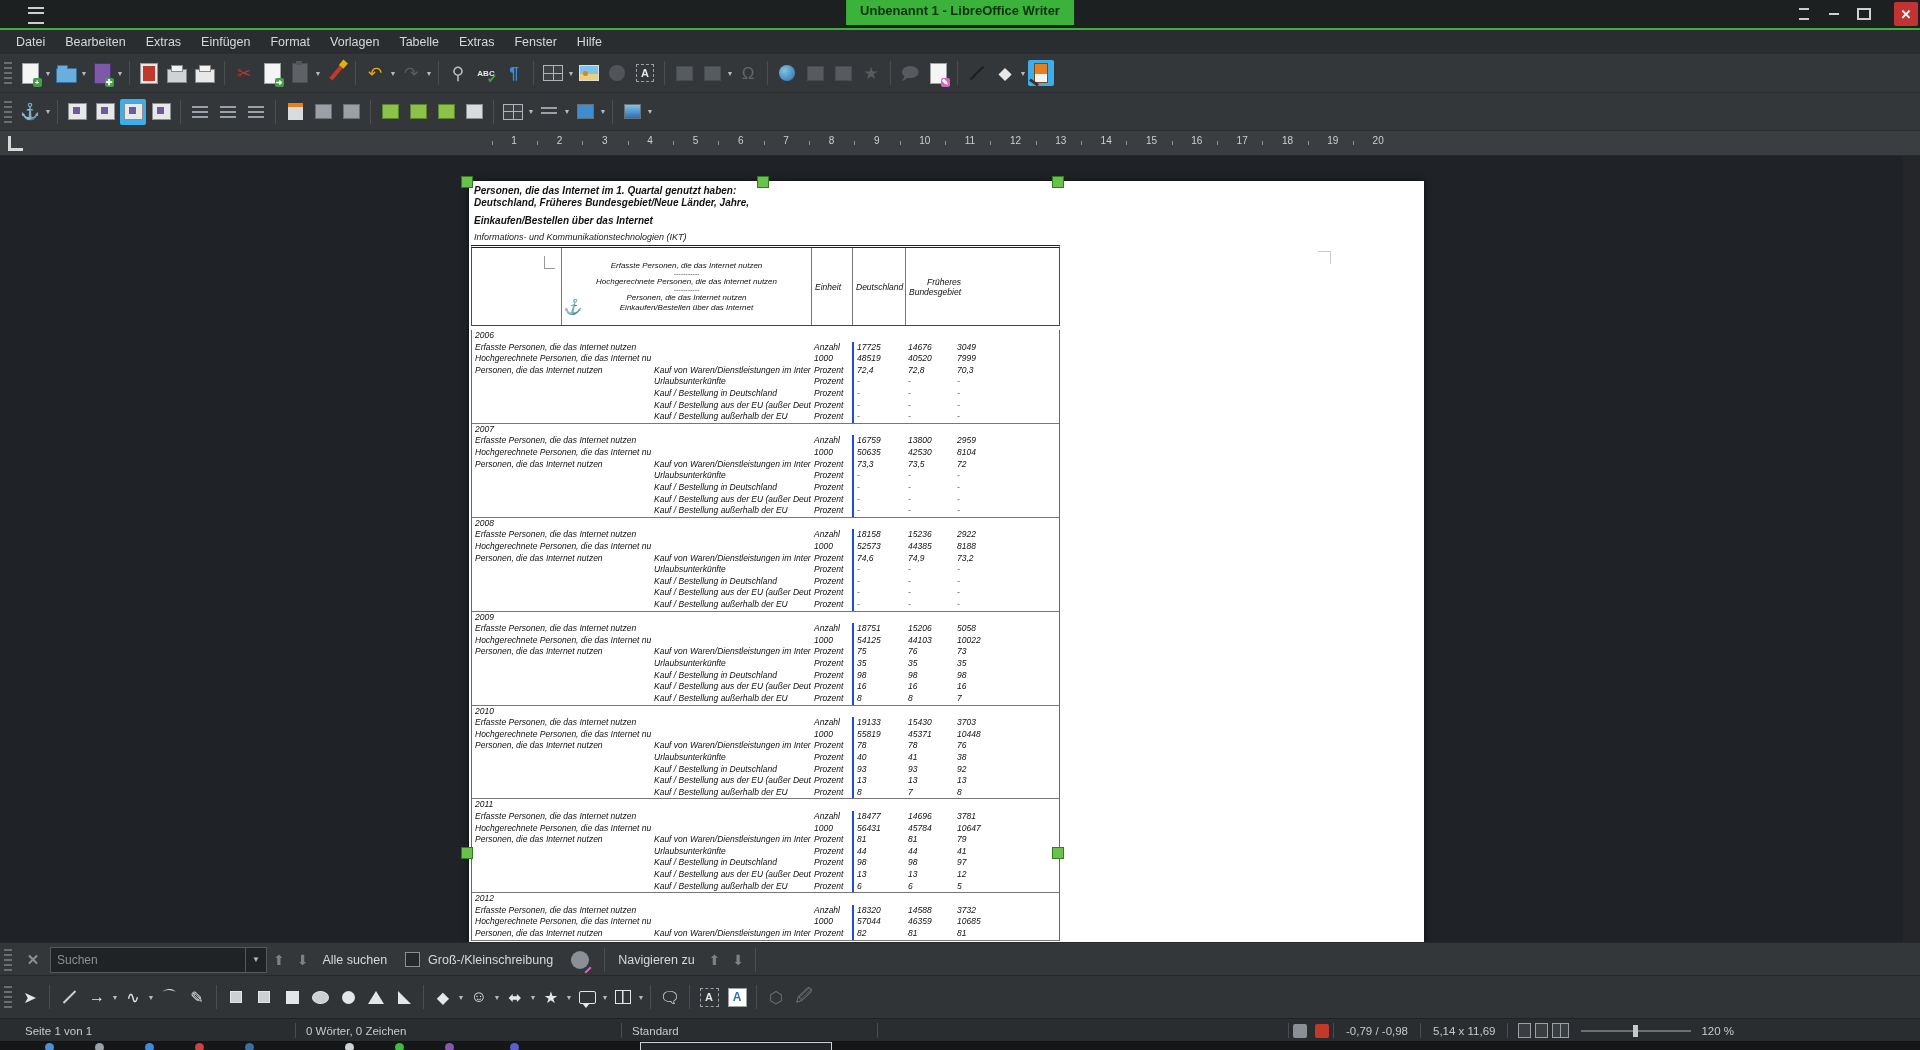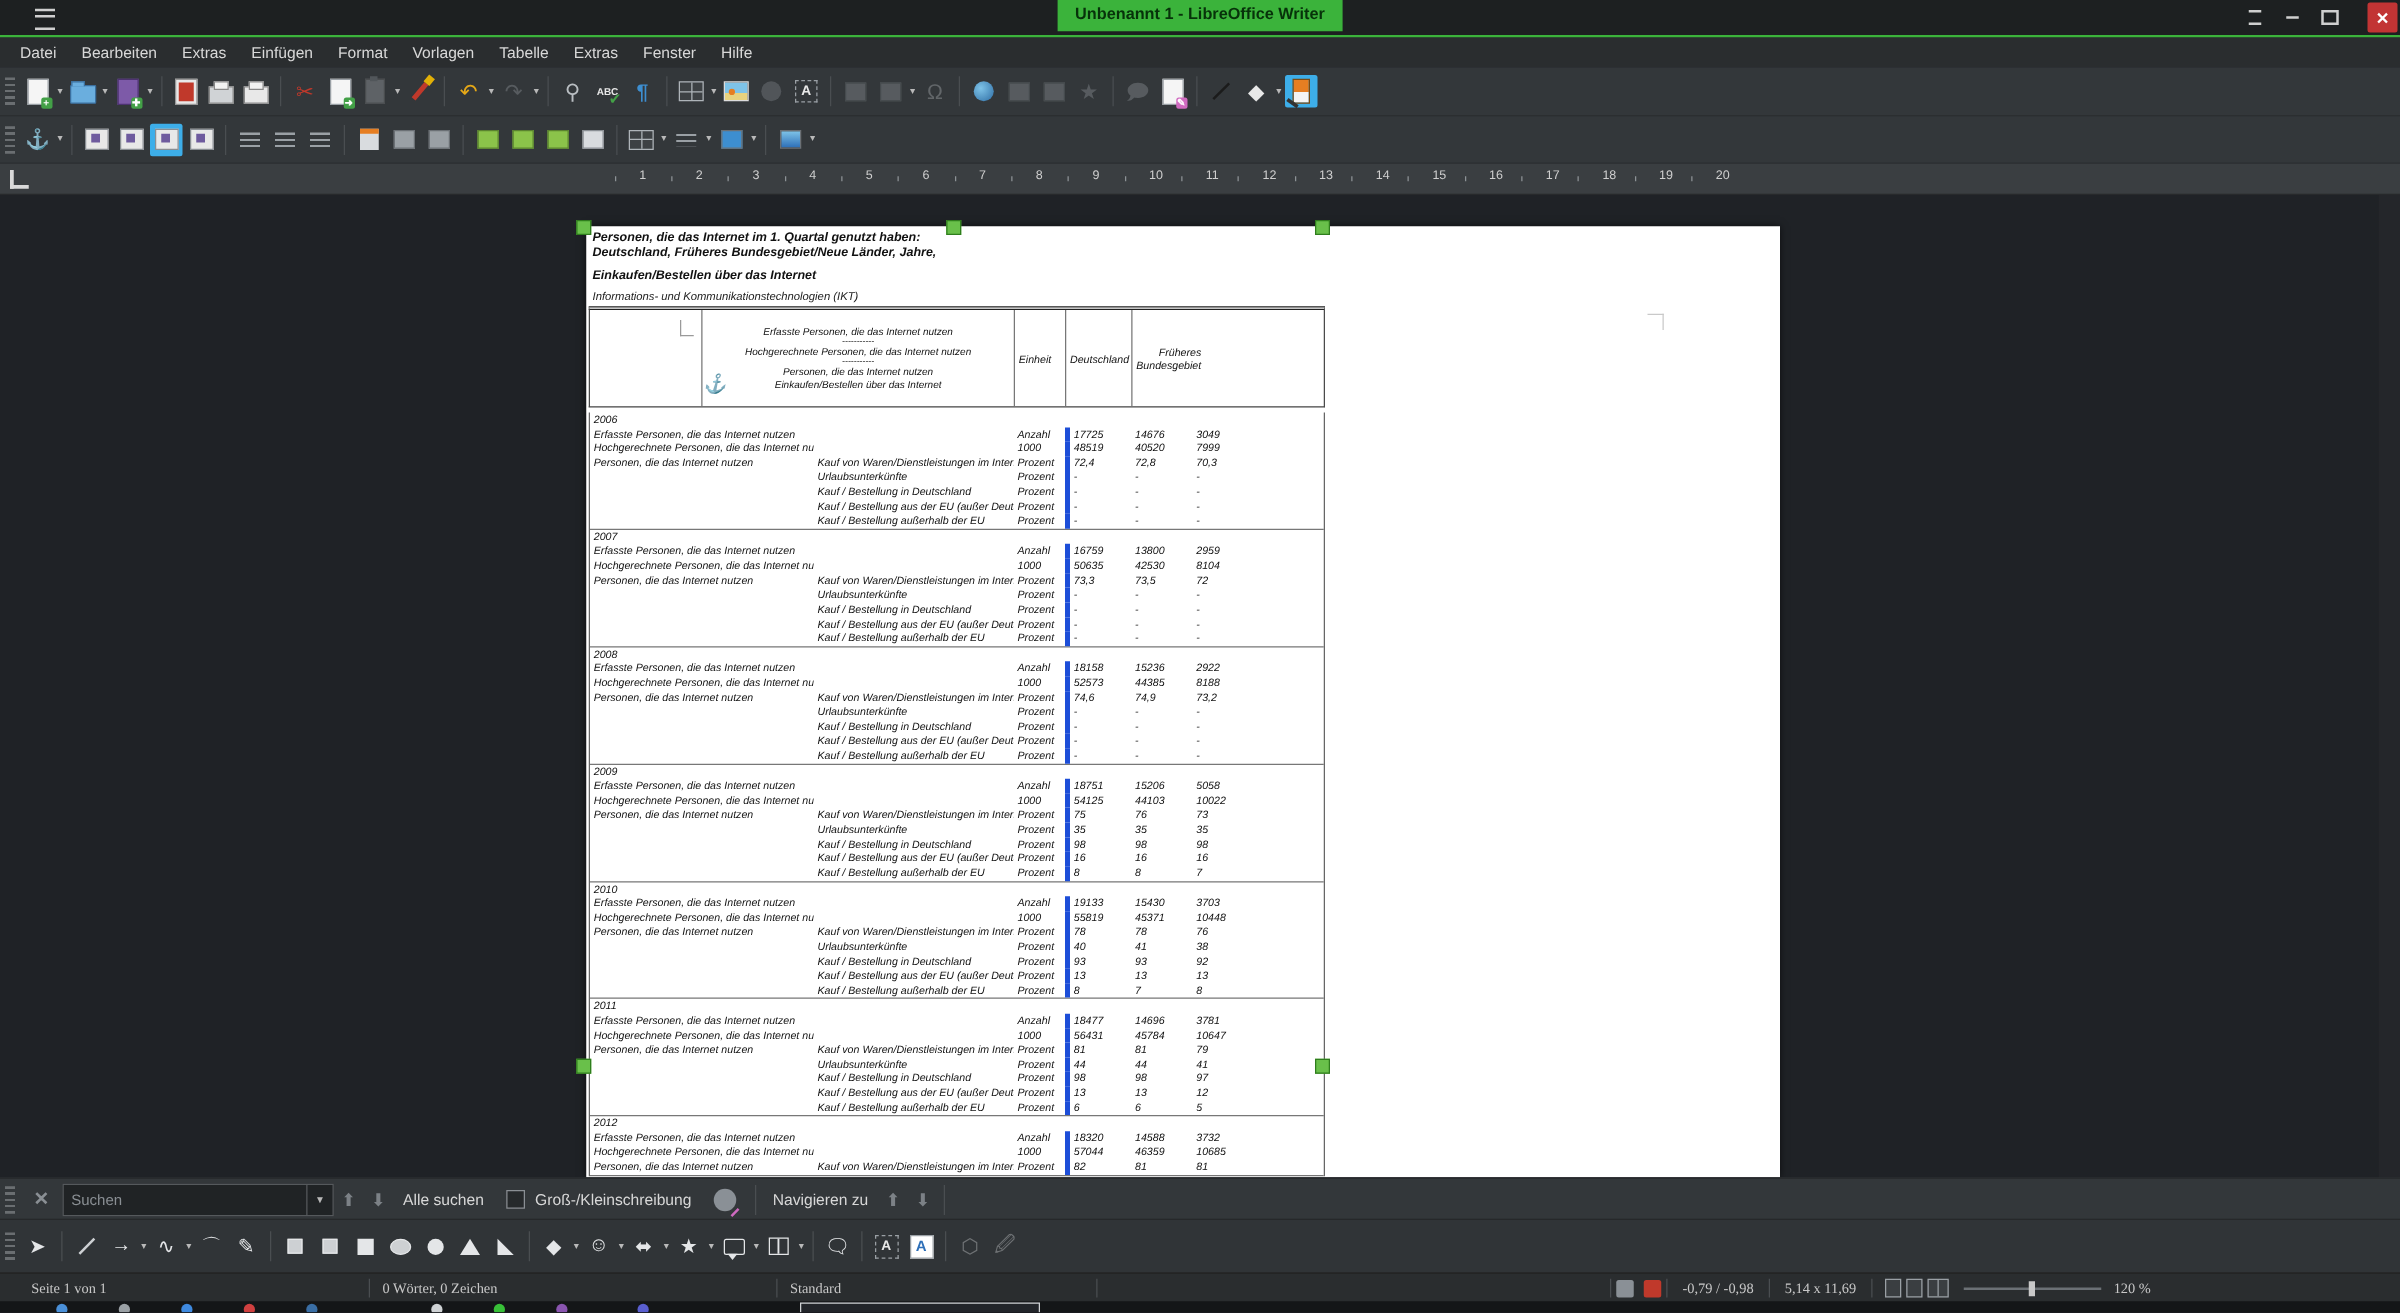--- a/index.html
+++ b/index.html
@@ -82,21 +82,21 @@
   #hc-center{width:250px;border-left:1px solid #777;display:flex;flex-direction:column;justify-content:center;text-align:center;font-size:8px;line-height:10px;color:#111;}
   #hc-center .dash{font-size:7px;line-height:6px;color:#333;}
   .hcol{border-left:1px solid #777;display:flex;align-items:center;font-size:8.5px;line-height:10px;color:#111;padding-left:3px;white-space:pre-line;}
   #hc-u{width:41px;} #hc-d{width:53px;} #hc-f{width:49px;} #hc-n{width:107px;}
   #anchor-mark{position:absolute;left:94px;top:117px;font-size:15px;color:#3a4854;}
   
   #table-body{position:absolute;left:2px;top:149px;width:589px;border-left:1px solid #666;border-right:1px solid #666;box-sizing:border-box;}
   .yb{border-bottom:1px solid #777;}
   .trow{display:grid;grid-template-columns:179px 160px 41px 53px 49px 105px;height:11.62px;}
   .tc{font-size:8.5px;line-height:11.6px;color:#111;white-space:nowrap;overflow:hidden;padding-left:3px;box-sizing:border-box;}
-  .tc.vl{border-left:4px solid #1d4ed8;}
+  .tc.vl{border-left:2px solid #1d4ed8;}
   
   .handle{position:absolute;width:10px;height:10px;background:#69c04a;border:1px solid #2f7d1d;z-index:5;}
   
   #vscroll{position:absolute;right:0;top:156px;width:17px;height:786px;background:#2a2d2f;}
   .scr-arrow{position:absolute;left:0;width:17px;height:16px;color:#9aa0a5;font-size:9px;text-align:center;line-height:16px;}
   #vthumb{position:absolute;left:2px;top:20px;width:13px;height:400px;background:#55595c;border-radius:6px;}
   #sidebar-toggle{position:absolute;right:0;top:520px;width:17px;height:40px;background:#3a3e41;color:#b9b9b9;font-size:10px;display:flex;align-items:center;justify-content:center;z-index:6;}
   
   #findbar{position:absolute;left:0;top:942px;width:1920px;height:33px;background:#33373a;display:flex;align-items:center;border-top:1px solid #26282a;}
   #find-close{width:18px;height:18px;margin:0 8px;color:#8a8f94;font-size:15px;font-weight:bold;line-height:18px;text-align:center;}
@@ -119,21 +119,21 @@
   .shp-ci{width:13px;height:13px;border-radius:50%;background:#e4e6e8;}
   .shp-tr{width:0;height:0;border-left:8px solid transparent;border-right:8px solid transparent;border-bottom:13px solid #e4e6e8;}
   .shp-rt{width:0;height:0;border-left:13px solid #e4e6e8;border-top:13px solid transparent;}
   .shp-line{width:17px;height:2px;background:#cdd0d3;transform:rotate(-45deg);}
   .shp-callout{width:15px;height:11px;border:1.5px solid #e4e6e8;border-radius:2px;position:relative;}
   .shp-callout:before{content:"";position:absolute;left:2px;bottom:-5px;border-left:4px solid transparent;border-right:4px solid transparent;border-top:5px solid #e4e6e8;}
   .shp-grid{width:14px;height:12px;border:1.5px solid #e4e6e8;background:linear-gradient(#e4e6e8 0 0) 50% 0/1.5px 100% no-repeat;}
   .abox2{width:17px;height:17px;background:#fff;color:#2d6fb8;font-weight:bold;font-size:12px;display:flex;align-items:center;justify-content:center;border:1px solid #9aa0a5;}
   
   #statusbar{position:absolute;left:0;top:1018px;width:1920px;height:23px;background:#2a2d2f;display:flex;align-items:center;font-size:11.5px;color:#c8c8c8;border-top:1px solid #222;}
-  .st{white-space:nowrap;font-family:Liberation Serif, serif;}
+  .st{white-space:nowrap;}
   .ssep{width:1px;height:15px;background:#4a4e51;}
   #zoom-slider{position:relative;width:110px;height:2px;background:#6b7075;margin:0 10px;}
   #zoom-thumb{position:absolute;left:52px;top:-5px;width:5px;height:12px;background:#c8c8c8;}
   #zoom-mid{position:absolute;left:50%;top:-3px;width:1px;height:8px;background:#8a8f94;}
   .stico{width:14px;height:14px;margin:0 4px;}
   #mod-ic{background:#8a9096;border-radius:2px;}
   #sig-ic{background:#c0392b;border-radius:2px;}
   .pgico{width:11px;height:13px;border:1px solid #9aa0a5;background:#3a3e41;margin:0 2px;}
   .pgico.book{width:15px;background:linear-gradient(#9aa0a5 0 0) 50% 0/1px 100% no-repeat,#3a3e41;}
   

